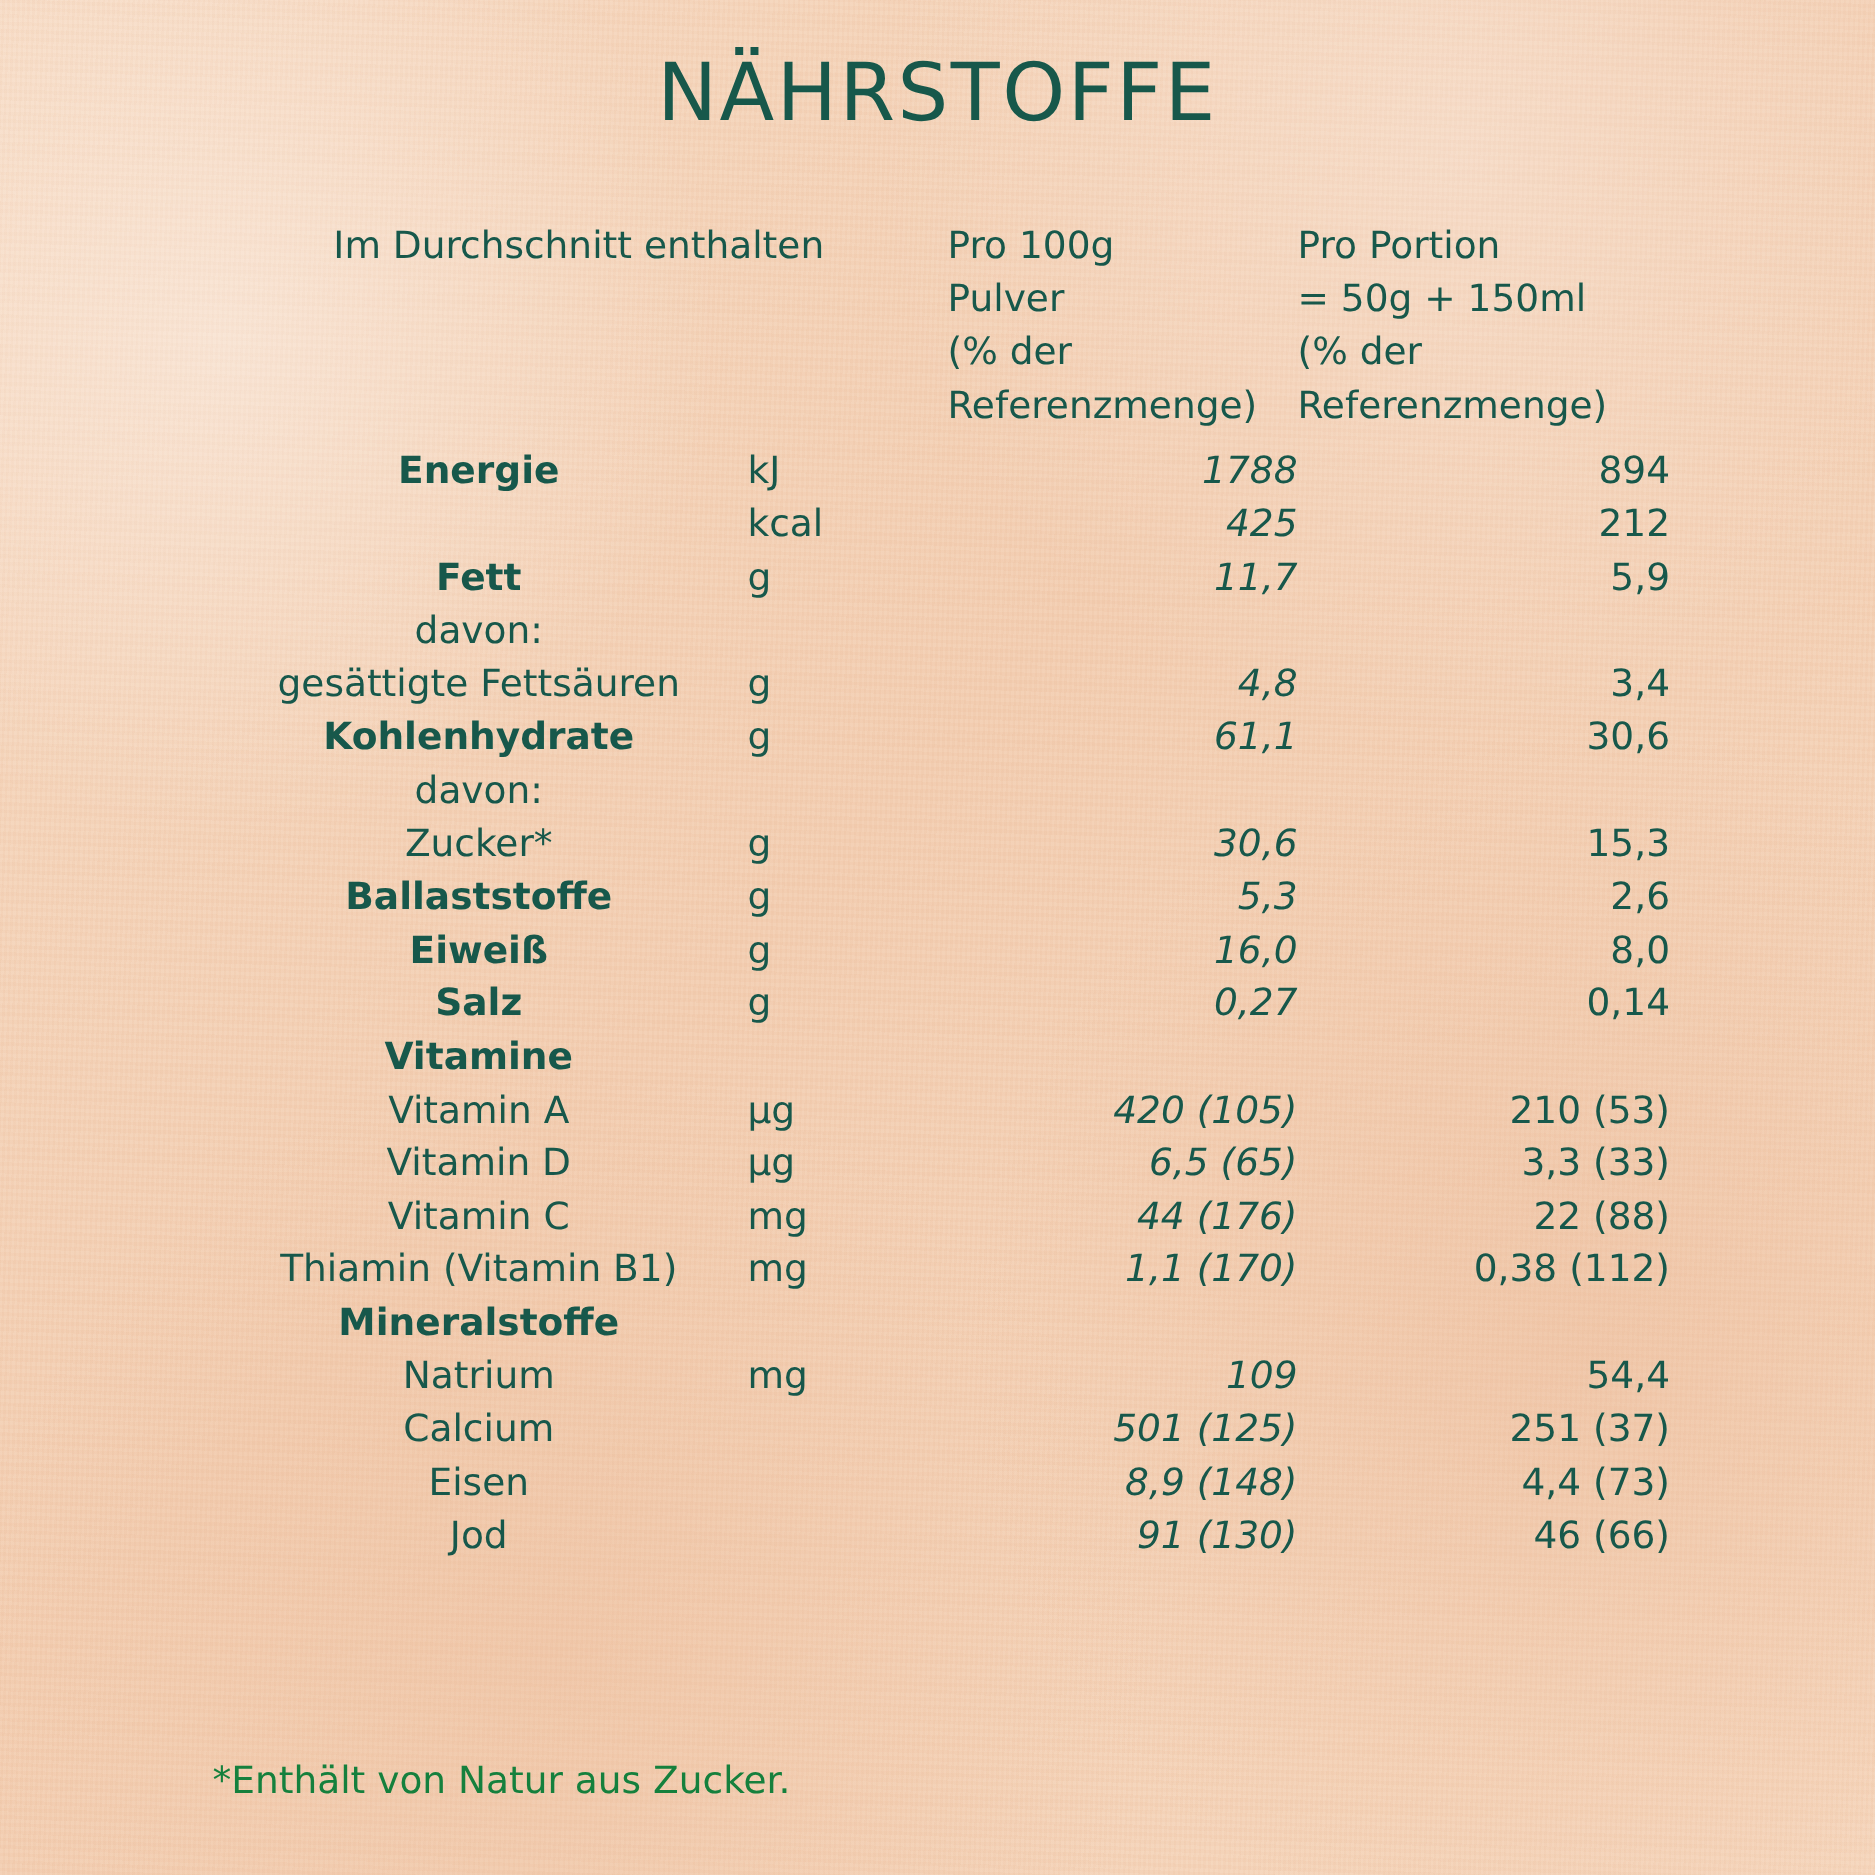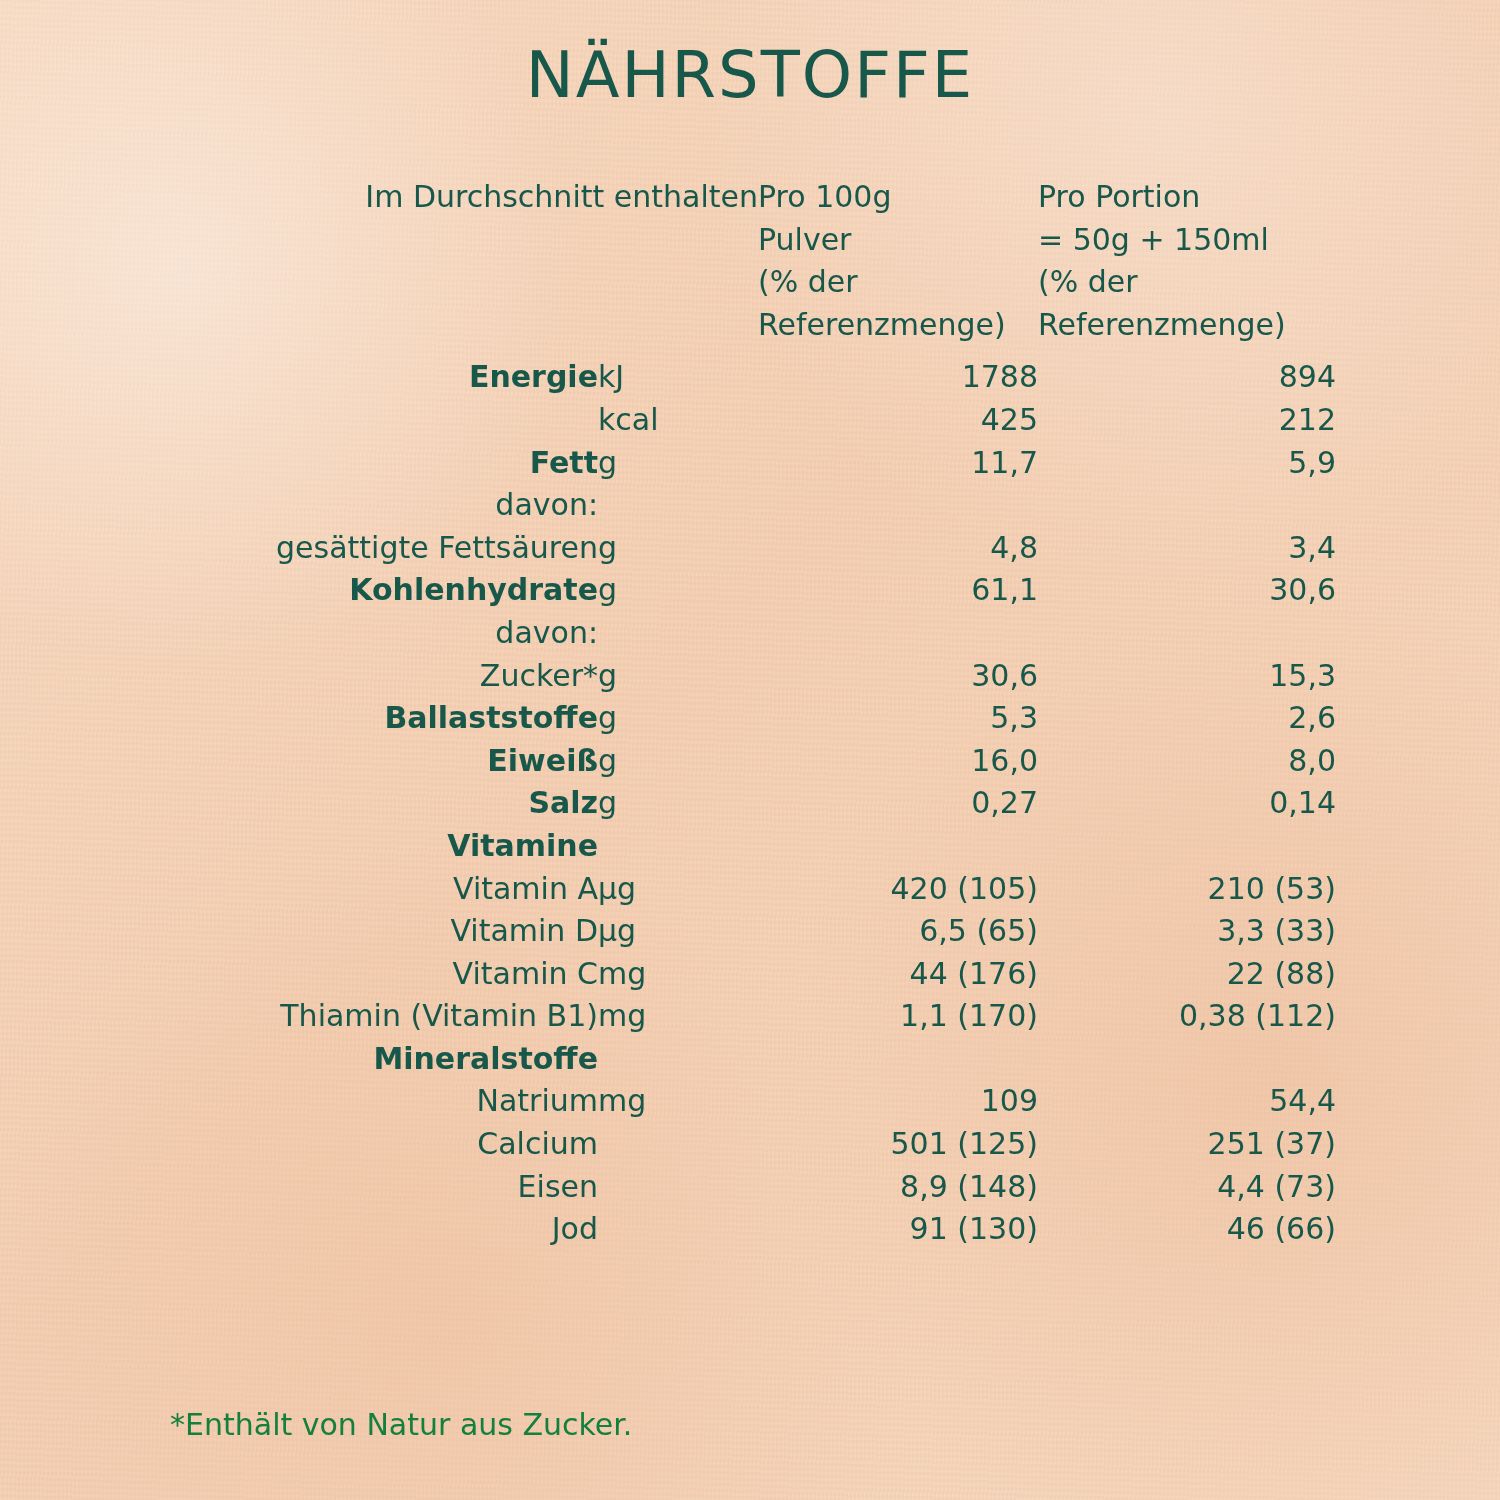--- a/index.html
+++ b/index.html
@@ -63,28 +63,28 @@
     padding: 0;
     vertical-align: top;
     line-height: 1.42;
   }
   
   col.c-name  { width: 430px; }
   col.c-unit  { width: 160px; }
   col.c-100g  { width: 280px; }
   col.c-port  { width: 298px; }
 
-  td.name { text-align: right; padding-right: 8px; }
+  td.name { text-align: center; padding-right: 8px; }
   td.unit { text-align: left; padding-right: 6px; }
-  td.v100 { text-align: right; padding-right: 8px; }
+  td.v100 { text-align: right; padding-right: 8px; font-style: italic; }
   td.vport{ text-align: right; padding-right: 4px; }
 
   .bold { font-weight: 700; }
   .head-row td { font-size: 30px; line-height: 1.40; padding-bottom: 4px; }
-  .head-name { text-align: right; }
+  .head-name { text-align: center; }
   .head-col  { }
   .head-col .hl { display: block; }
 
   tr.spacer-sm td { height: 10px; }
 
   .footnote {
     position: absolute;
     left: 170px;
     bottom: 58px;
     color: #15803d;

